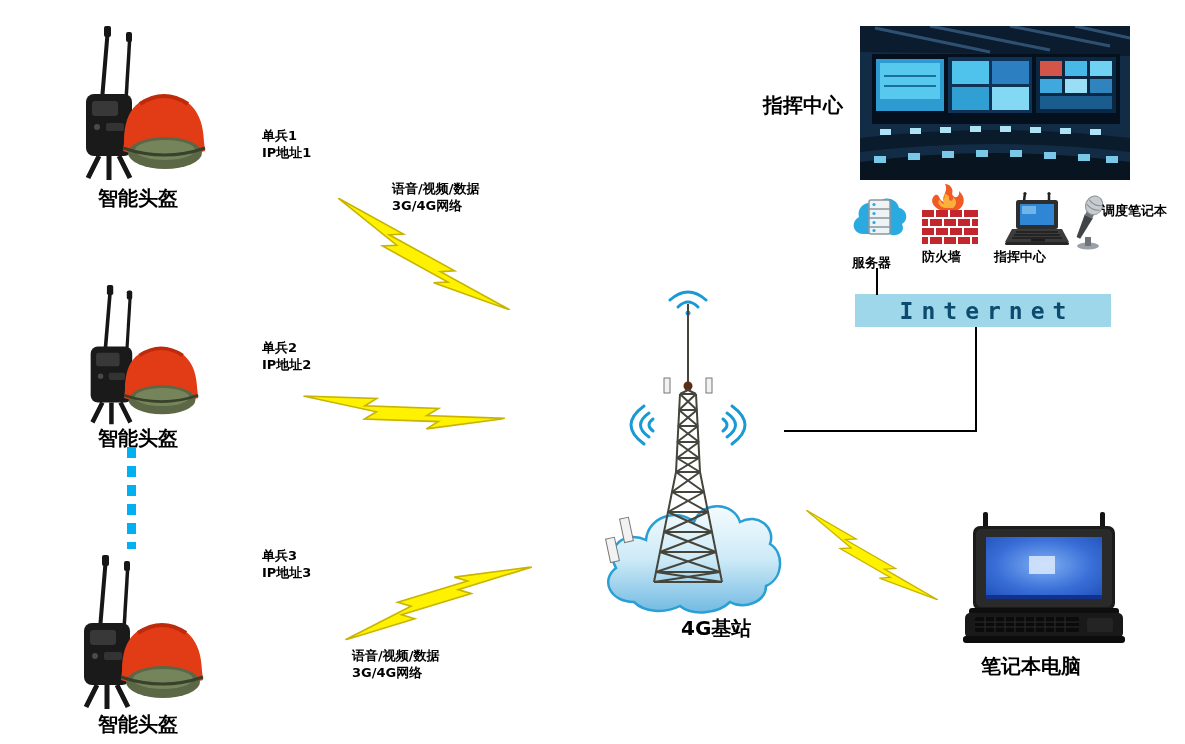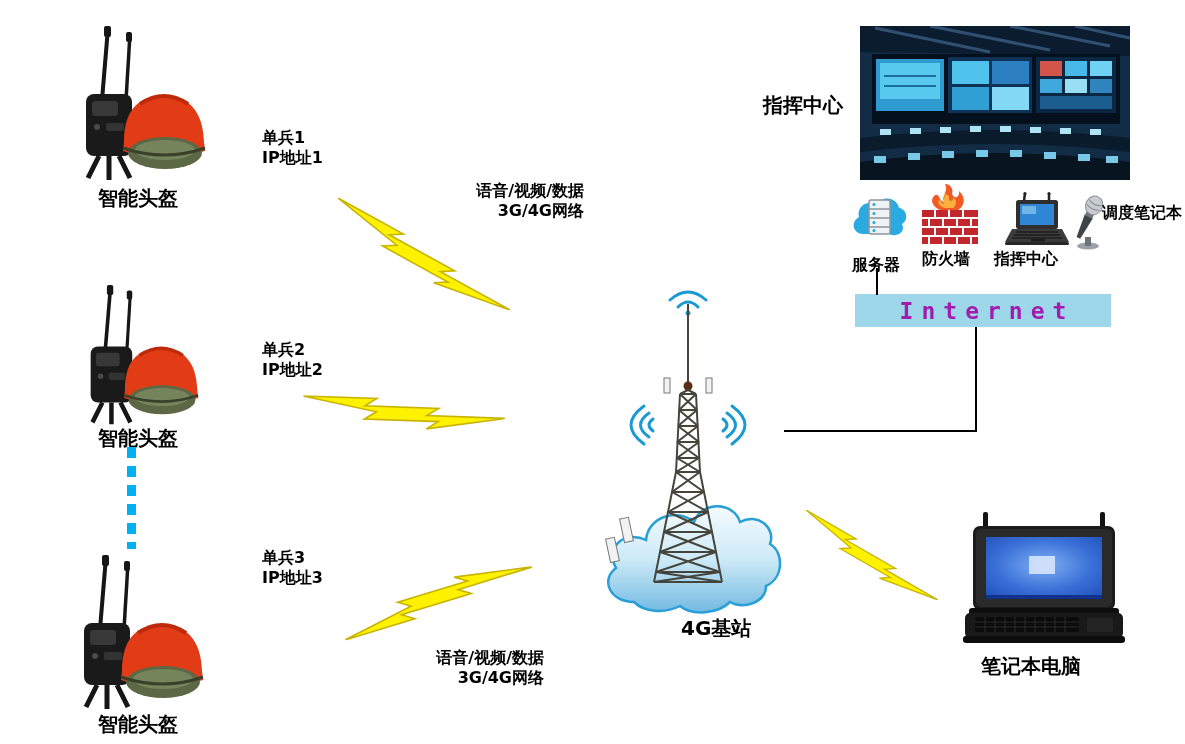--- a/index.html
+++ b/index.html
@@ -1,27 +1,27 @@
 <!DOCTYPE html>
 <html><head>
 <meta charset="utf-8">
 <style>
   *{margin:0;padding:0;box-sizing:border-box}
   html,body{background:#ffffff}
   body{font-family:"DejaVu Sans","Liberation Sans",sans-serif}
   .stage{position:relative;width:1185px;height:744px;background:#fff;overflow:hidden}
   .abs{position:absolute}
   .lbl{position:absolute;color:#000;font-weight:bold;white-space:nowrap;line-height:1.28}
-  .fz18{font-size:16px}
+  .fz18{font-size:13px}
   .fz20{font-size:20px}
-  .center{text-align:right}
+  .center{text-align:left}
   .line{position:absolute;background:#000}
   .defs{position:absolute;width:0;height:0;overflow:hidden}
   .internet-bar{position:absolute;left:855px;top:294px;width:256px;height:33px;background:#9ed7ea;display:flex;align-items:center;justify-content:center}
-  .internet-text{font-family:"DejaVu Sans Mono","Liberation Mono",monospace;font-size:23px;font-weight:bold;color:#a21caf;letter-spacing:8px;text-indent:8px;white-space:nowrap}
+  .internet-text{font-family:"DejaVu Sans Mono","Liberation Mono",monospace;font-size:23px;font-weight:bold;color:#0c4a6e;letter-spacing:8px;text-indent:8px;white-space:nowrap}
   .dotted{position:absolute;left:127px;top:447px;width:9px;height:102px;
           background:repeating-linear-gradient(to bottom,#00b0f0 0 11px,transparent 11px 19px)}
   .bolt2{transform:rotate(-28deg) scale(0.82);transform-origin:0 0}
   .bolt3{transform:rotate(13deg) scale(0.81) scaleY(-1);transform-origin:0 0}
 </style>
 </head>
 <body>
 
 <div class="stage">
 

